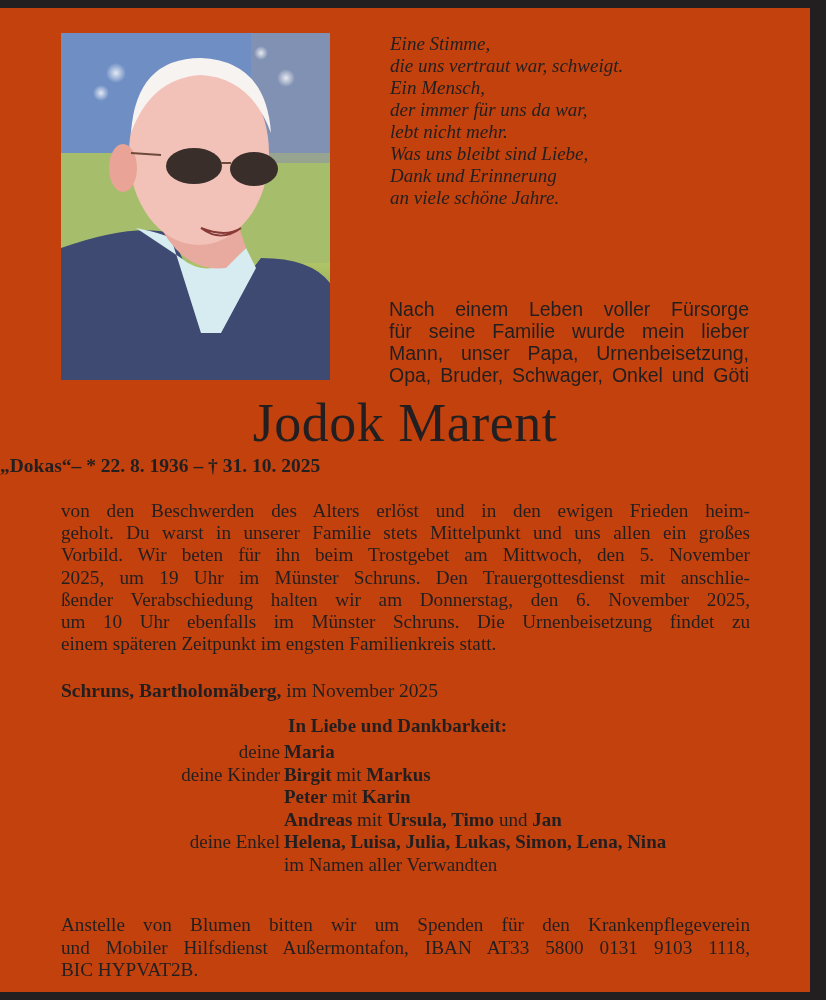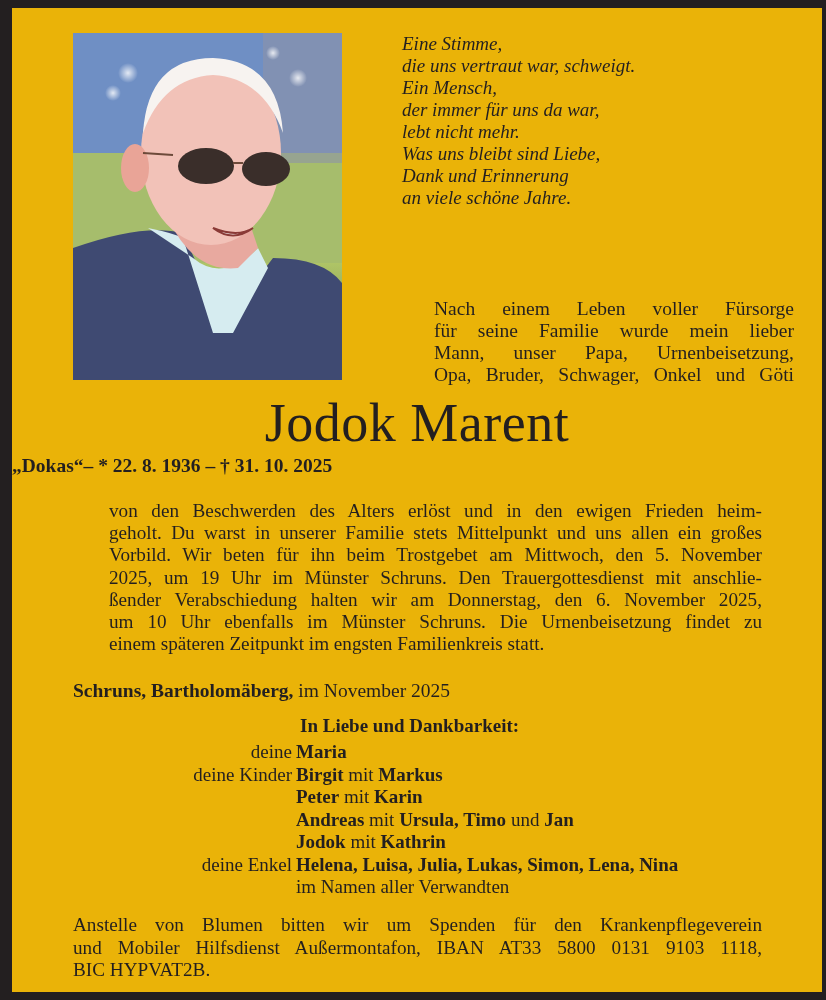--- a/index.html
+++ b/index.html
@@ -1,28 +1,28 @@
 <!DOCTYPE html>
 <html><head>
 <meta charset="utf-8">
 <style>
   html, body { margin: 0; padding: 0; }
   body { width: 826px; height: 1000px; background: #231f20; position: relative; overflow: hidden; font-family: "DejaVu Serif", "Liberation Serif", serif; color: #231f20; }
-  .page { position: absolute; left: 12px; top: 8px; width: 810px; height: 984px; background: #eab308; }
+  .page { position: absolute; left: 0; top: 8px; width: 810px; height: 984px; background: #c2410c; }
   .photo { position: absolute; left: 61px; top: 25px; width: 269px; height: 347px; overflow: hidden;
     background: linear-gradient(180deg, #6b8fc7 0%, #7d9bc4 18%, #a9b78a 45%, #b9cf6a 62%, #8fa35a 80%, #5b6a3f 100%); }
   .photo svg { display: block; }
   .poem { position: absolute; left: 390px; top: 25px; font-family: "Liberation Serif", serif; font-style: italic; font-size: 19px; line-height: 22px; }
   .poem div { white-space: nowrap; }
-  .intro { position: absolute; left: 389px; top: 290px; width: 360px; font-family: Liberation Serif, serif; font-size: 19.5px; line-height: 22px; text-align: justify; text-align-last: justify; margin-left: 33px; }
+  .intro { position: absolute; left: 389px; top: 290px; width: 360px; font-family: Liberation Sans, sans-serif; font-size: 19.5px; line-height: 22px; text-align: justify; text-align-last: justify; }
   .intro div { text-align: justify; text-align-last: justify; }
   .name { position: absolute; left: 0; width: 810px; top: 385px; text-align: center; font-family: "Liberation Serif", serif; font-size: 54px; line-height: 60px; letter-spacing: 0.5px; }
   .dates { position: absolute; left: 0; width: 810px; top: 446px; text-align: left; font-family: "Liberation Serif", serif; font-weight: bold; font-size: 19.5px; line-height: 24px; }
   .body-text { position: absolute; left: 61px; top: 492px; width: 689px; font-family: "Liberation Serif", serif; font-size: 19.2px; line-height: 22.2px; }
-  .body-text div { text-align: justify; text-align-last: justify; white-space: nowrap; margin-left: 36px; }
+  .body-text div { text-align: justify; text-align-last: justify; white-space: nowrap; }
   .body-text div.last { text-align-last: left; }
   .place { position: absolute; left: 61px; top: 671px; font-family: "Liberation Serif", serif; font-size: 19.5px; line-height: 24px; }
   .place b { font-weight: bold; }
   .thanks { position: absolute; left: 288px; top: 706px; font-family: "Liberation Serif", serif; font-size: 19px; line-height: 23px; font-weight: bold; }
   .family { position: absolute; left: 0; top: 733px; width: 810px; font-family: "Liberation Serif", serif; font-size: 19px; line-height: 22.5px; }
   .frow { display: flex; }
   .frow .rel { width: 284px; text-align: right; padding-right: 4px; box-sizing: border-box; }
   .frow .names { white-space: nowrap; }
   .frow b { font-weight: bold; }
   .footer { position: absolute; left: 61px; top: 906px; width: 689px; font-family: "Liberation Serif", serif; font-size: 19.2px; line-height: 22.5px; }
@@ -117,21 +117,20 @@
       <div class="frow">
         <span class="rel"></span>
         <span class="names"><b>Peter</b><span> mit </span><b>Karin</b></span>
       </div>
       <div class="frow">
         <span class="rel"></span>
         <span class="names"><b>Andreas</b><span> mit </span><b>Ursula, Timo</b><span> und </span><b>Jan</b></span>
       </div>
       <div class="frow">
         <span class="rel"></span>
-        <span class="names"><b>Jodok</b><span> mit </span><b>Kathrin</b></span>
       </div>
       <div class="frow">
         <span class="rel">deine Enkel</span>
         <span class="names"><b>Helena, Luisa, Julia, Lukas, Simon, Lena, Nina</b></span>
       </div>
       <div class="frow">
         <span class="rel"></span>
         <span class="names"><span>im Namen aller Verwandten</span></span>
       </div>
     </div>

